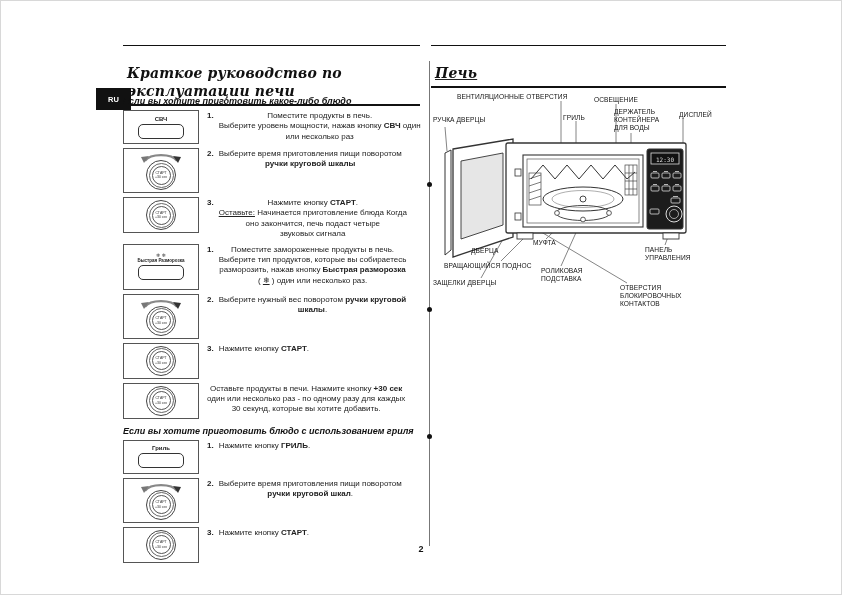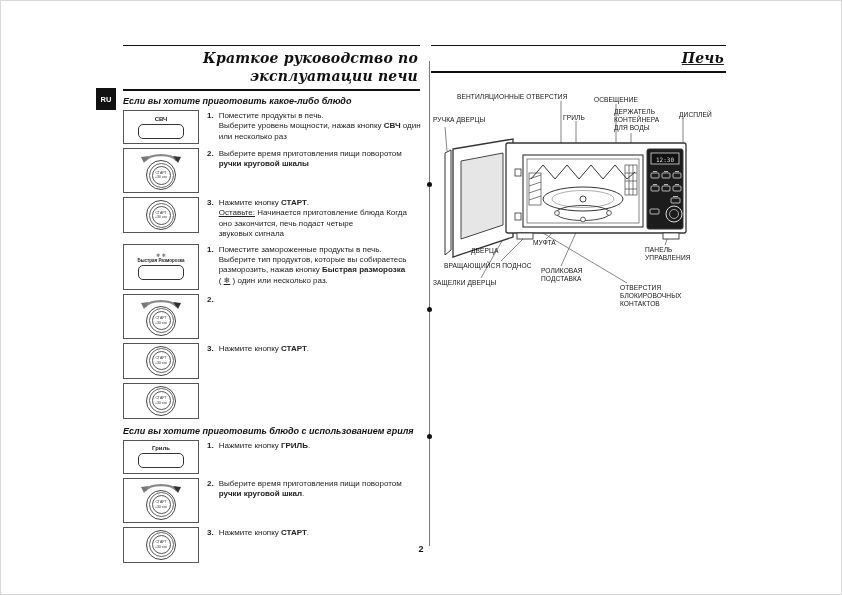--- a/index.html
+++ b/index.html
@@ -2,43 +2,43 @@
 <html><head>
 <meta charset="utf-8">
 <style>
   html,body{margin:0;padding:0;background:#fff;}
   #page{position:relative;width:842px;height:595px;background:#fff;border:1px solid #d8d8d8;
         font-family:"Liberation Sans",sans-serif;color:#222;overflow:hidden;box-sizing:border-box;}
   .b{font-weight:bold;}
   .u{text-decoration:underline;}
 
   
-  .col-header{position:absolute;border-top:1.5px solid #111;border-bottom:2px solid #111;padding:3px 2px 4px 4px;text-align:right;}
+  .col-header{position:absolute;border-top:1.5px solid #111;border-bottom:2px solid #111;padding:18px 2px 4px 4px;}
   .col-title{font-family:"DejaVu Serif",serif;font-style:italic;font-weight:bold;font-size:14px;letter-spacing:.2px;color:#111;}
   #left-header{left:122px;top:44px;width:291px;}
   #right-header{left:430px;top:44px;width:289px;text-decoration:underline;}
 
   
-  #lang-tab{position:absolute;left:95px;top:87px;width:20px;height:22px;background:#111;color:#fff;
+  #lang-tab{position:absolute;left:95px;top:87px;width:35px;height:22px;background:#111;color:#fff;
             display:flex;align-items:center;justify-content:center;font-size:7.5px;font-weight:bold;}
 
   
   #divider{position:absolute;left:428px;top:60px;width:1px;height:485px;background:#777;}
   .divider-dot{position:absolute;width:5px;height:5px;border-radius:50%;background:#111;left:426px;}
 
   
   #left-col{position:absolute;left:122px;top:79px;width:300px;}
   .sec-h{font-style:italic;font-weight:bold;font-size:9px;margin:7px 0 4px 0;color:#111;}
   .sec-h:first-child{margin-top:16px;}
   .row{display:flex;gap:8px;margin-bottom:4px;align-items:flex-start;}
   .iconbox{width:76px;min-height:34px;border:1px solid #555;background:#fff;flex-shrink:0;
            display:flex;flex-direction:column;align-items:center;justify-content:center;padding:2px 0;box-sizing:border-box;}
   .steptext{display:flex;gap:5px;font-size:8px;line-height:1.3;padding-top:1px;}
   .num{font-weight:bold;flex-shrink:0;}
-  .segs{white-space:pre-line;}
+  .segs{white-space:pre-line;text-align:center;}
 
   
   .btn-label{font-size:6px;font-weight:bold;line-height:1;margin-bottom:2px;}
   .btn-label-tiny{font-size:4.5px;font-weight:bold;line-height:1;margin-bottom:2px;}
   .defrost-glyph{font-size:5px;line-height:1;margin-bottom:1px;color:#333;}
   .btn-rect{width:44px;height:13px;border:1.5px solid #333;border-radius:5px;background:#fff;}
   .dial{width:28px;height:28px;border:1.5px solid #444;border-radius:50%;position:relative;
         display:flex;align-items:center;justify-content:center;}
   .dial::before{content:"";position:absolute;inset:1.5px;border:.8px solid #666;border-radius:50%;}
   .dial-inner{width:17px;height:17px;border:.8px solid #555;border-radius:50%;display:flex;flex-direction:column;
@@ -152,20 +152,22 @@
         </svg>
         <div class="dial">
           <div class="dial-inner">
             <span>СТАРТ</span>
             <span>+30 сек</span>
           </div>
         </div>
       </div>
       <div class="steptext">
         <span class="num">2.</span>
+        <span class="segs"><span>Выберите нужный вес поворотом </span><span class="b">ручки круговой
+шкалы</span><span>.</span></span>
       </div>
     </div>
 
     <div class="row">
       <div class="iconbox">
         <div class="dial">
           <div class="dial-inner">
             <span>СТАРТ</span>
             <span>+30 сек</span>
           </div>
@@ -179,20 +181,25 @@
 
 
     <div class="row">
       <div class="iconbox">
         <div class="dial">
           <div class="dial-inner">
             <span>СТАРТ</span>
             <span>+30 сек</span>
           </div>
         </div>
+      </div>
+      <div class="steptext">
+        <span class="segs"><span>Оставьте продукты в печи.  Нажмите кнопку </span><span class="b">+30 сек</span><span>
+один или несколько раз - по одному разу для каждых
+30 секунд, которые вы хотите добавить.</span></span>
       </div>
     </div>
 
     <div class="sec-h">Если вы хотите приготовить блюдо с использованием гриля</div>
 
     <div class="row">
       <div class="iconbox">
         <div class="btn-label">Гриль</div>
         <div class="btn-rect"></div>
       </div>

